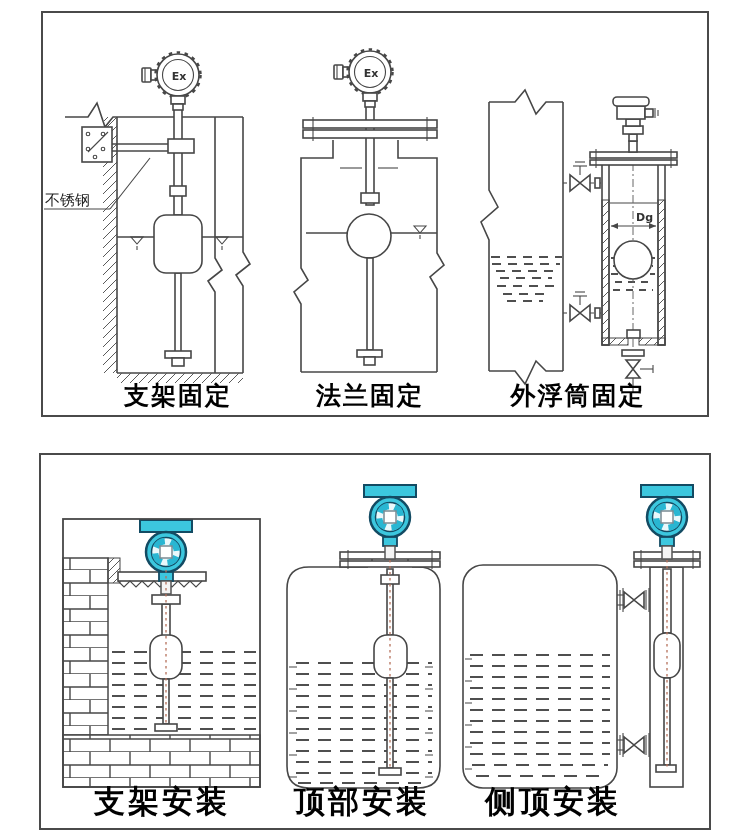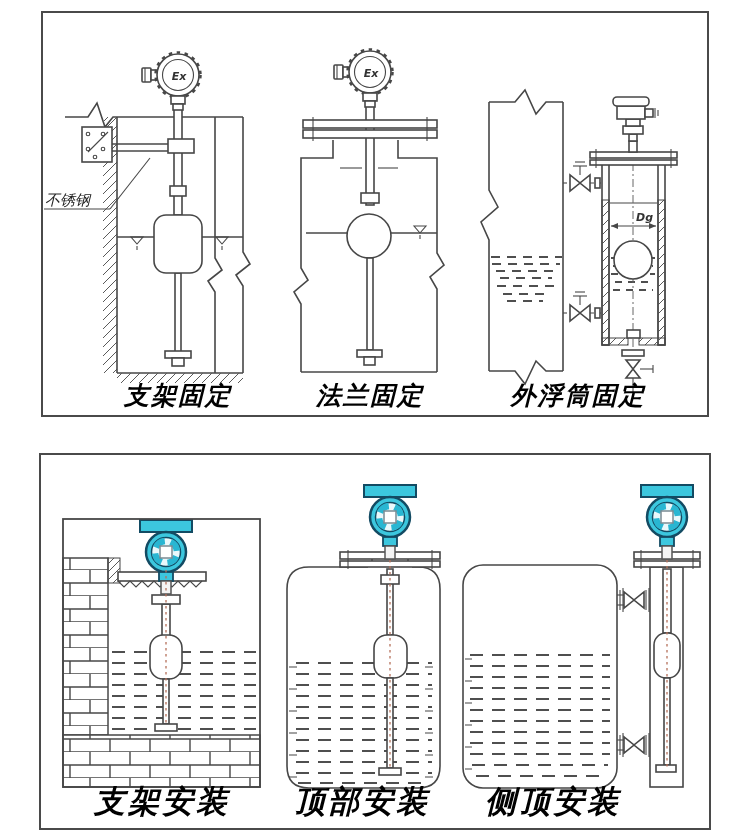--- a/index.html
+++ b/index.html
@@ -1,17 +1,17 @@
 <!DOCTYPE html>
 <html><head>
 <meta charset="utf-8">
 <style>
   html,body{margin:0;padding:0;background:#ffffff;}
   #stage{position:relative;width:750px;height:840px;background:#fff;overflow:hidden;
-         font-family:"DejaVu Sans","Liberation Sans",sans-serif;font-style:italic;}
+         font-family:"DejaVu Sans","Liberation Sans",sans-serif;}
   svg{position:absolute;left:0;}
   #figTop{top:0;}
   #figBot{top:440px;}
   .ln{stroke:#474747;fill:none;stroke-width:1.6;}
   .th{stroke:#474747;fill:none;stroke-width:1.1;}
   .fw{stroke:#474747;fill:#ffffff;stroke-width:1.6;}
   .water{stroke:#4f4f4f;fill:none;stroke-width:2;stroke-dasharray:13 9;}
   .dotline{stroke:#b5705a;fill:none;stroke-width:1.3;stroke-dasharray:2.5 3.5;}
   .dashdot{stroke:#666;fill:none;stroke-width:1;stroke-dasharray:8 3 2 3;}
   .cap{font-weight:bold;fill:#000;text-anchor:middle;letter-spacing:2px;}

